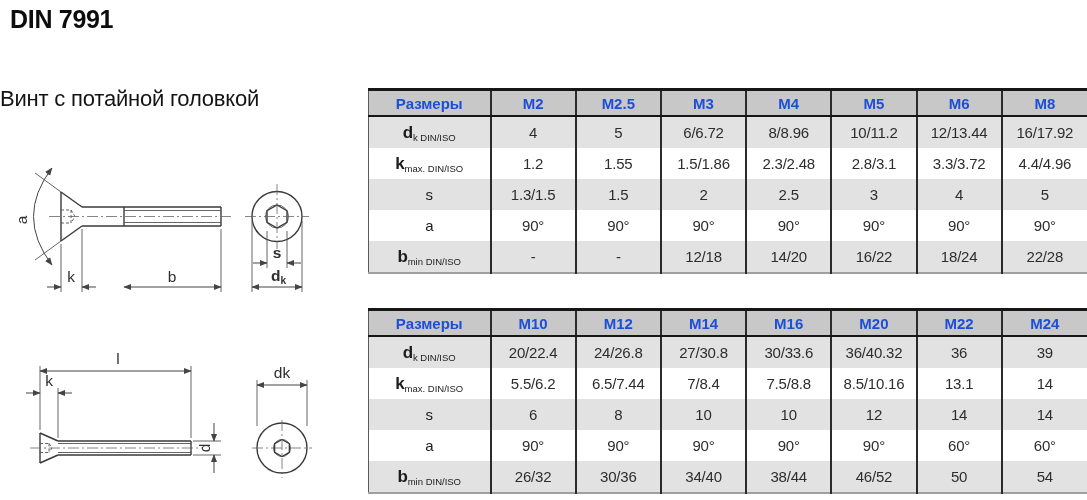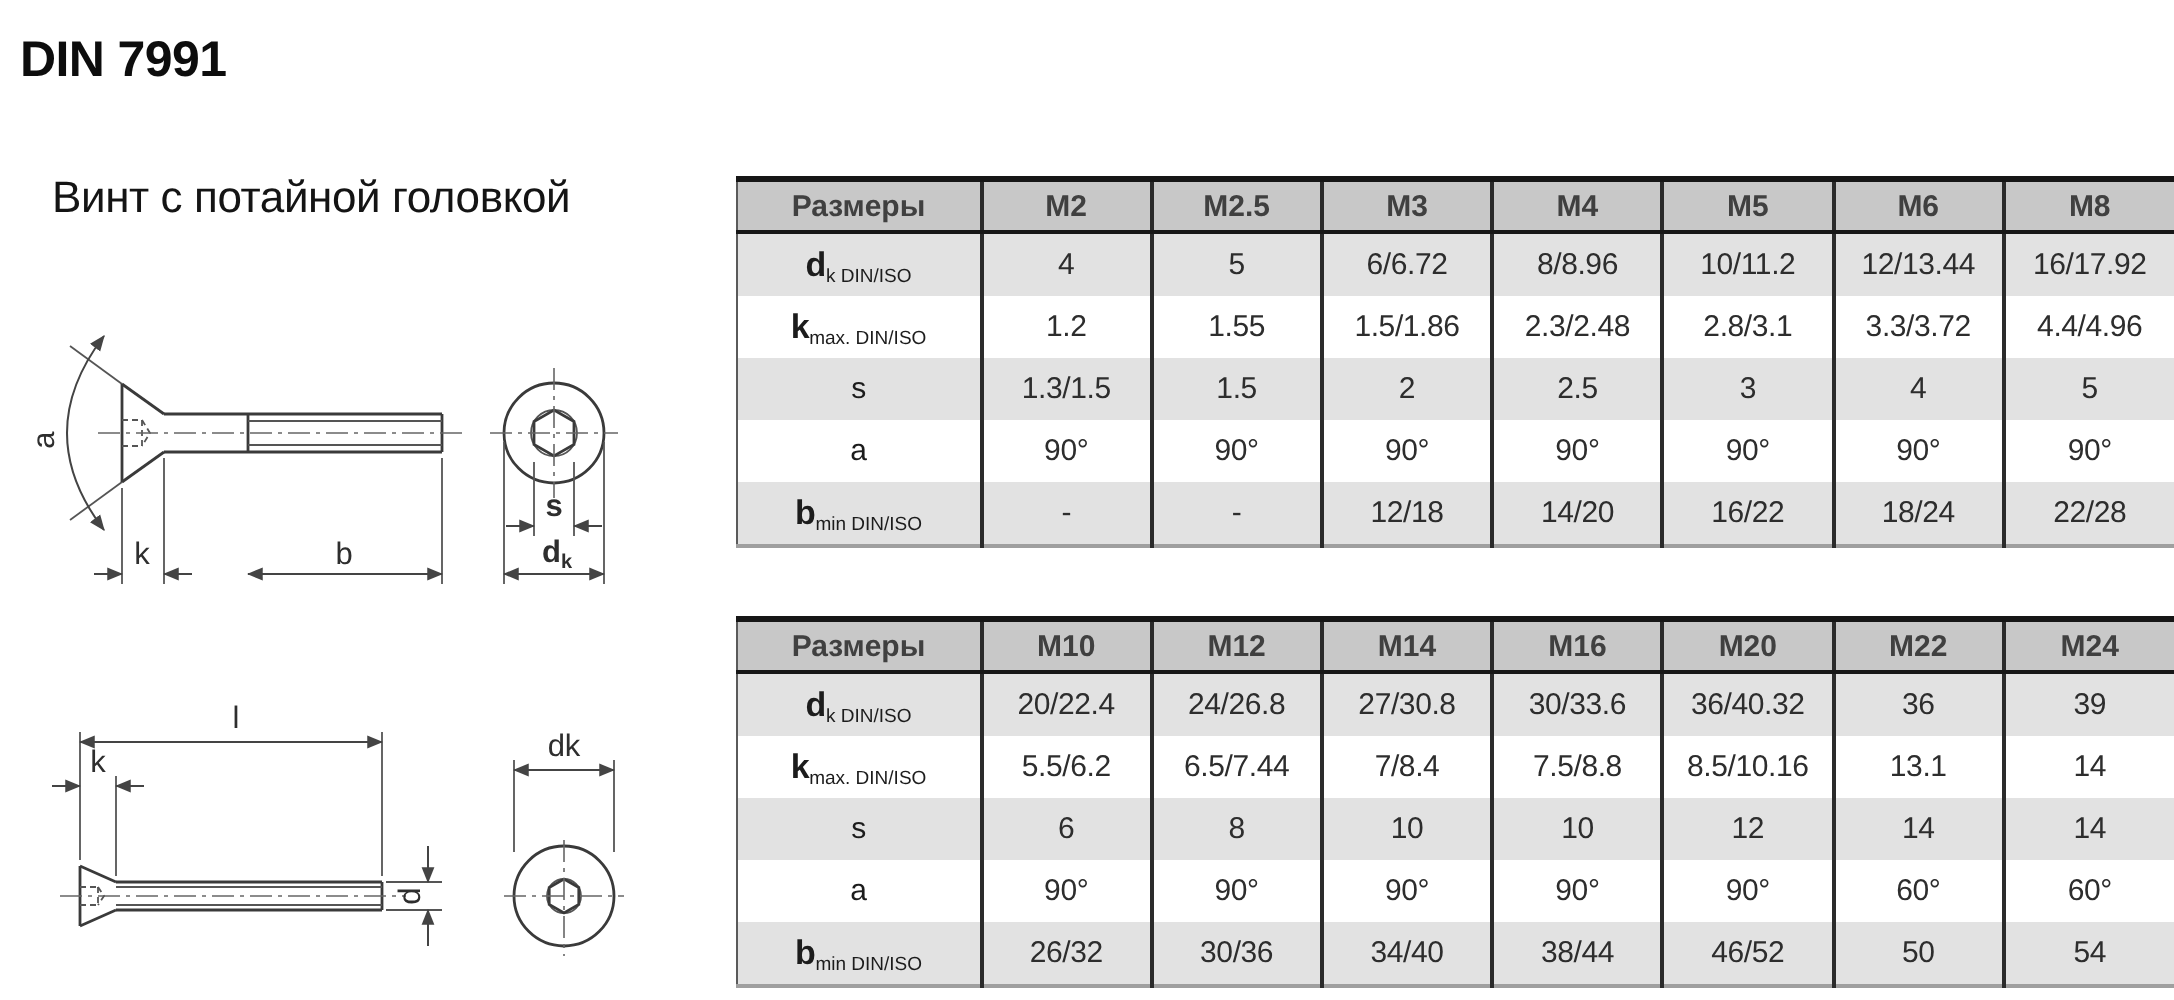--- a/index.html
+++ b/index.html
@@ -1,32 +1,32 @@
 <!DOCTYPE html>
 <html><head>
 <meta charset="utf-8">
 <style>
   html,body { margin:0; padding:0; background:#ffffff; }
   .stage {
     position:relative; width:1087px; height:500px; overflow:hidden;
     background:#ffffff; font-family:"Liberation Sans", sans-serif; color:#1a1a1a;
   }
-  .title-block { position:absolute; left:10px; top:4px;margin-top:11px; }
+  .title-block { position:absolute; left:10px; top:4px; }
   .title-line { font-size:25px; font-weight:bold; line-height:31px; color:#0d0d0d; letter-spacing:-0.3px; }
-  .product-name { position:absolute; left:26px; top:86px; font-size:22px; color:#141414; letter-spacing:-0.2px; }
+  .product-name { position:absolute; left:0; top:86px; font-size:22px; color:#141414; letter-spacing:-0.2px; }
 
   .tbl-wrap { position:absolute; left:368px; width:719px; }
   .tbl-wrap.t1 { top:88px; }
   .tbl-wrap.t2 { top:308px; }
 
   table.spec { border-collapse:collapse; width:100%; table-layout:fixed;
     border-left:1.5px solid #5a5a5a; border-bottom:2px solid #9f9f9f; }
   table.spec col.c-first { width:122px; }
   table.spec th {
-    height:24px; background:#c8c8c8; font-size:15px; font-weight:bold; color:#404040;
+    height:24px; background:#c8c8c8; font-size:15px; font-weight:bold; color:#1d4ed8;
     border-top:3px solid #161616; border-bottom:2px solid #161616; text-align:center; padding:0;
   }
   table.spec td { height:31px; font-size:15px; color:#2d2d2d; text-align:center; padding:0; letter-spacing:-0.2px; }
   table.spec th + th, table.spec td + td { border-left:2px solid #2b2b2b; }
   table.spec tbody tr:nth-child(odd) td { background:#e2e2e2; }
   table.spec tbody tr:nth-child(even) td { background:#ffffff; }
   td.param .pbase { font-weight:bold; font-size:17px; color:#1c1c1c; }
   td.param .pbase.plain { font-weight:normal; font-size:15px; }
   td.param .psub { font-size:9.5px; color:#1c1c1c; position:relative; bottom:-3px; letter-spacing:0;text-align:right; }
 

